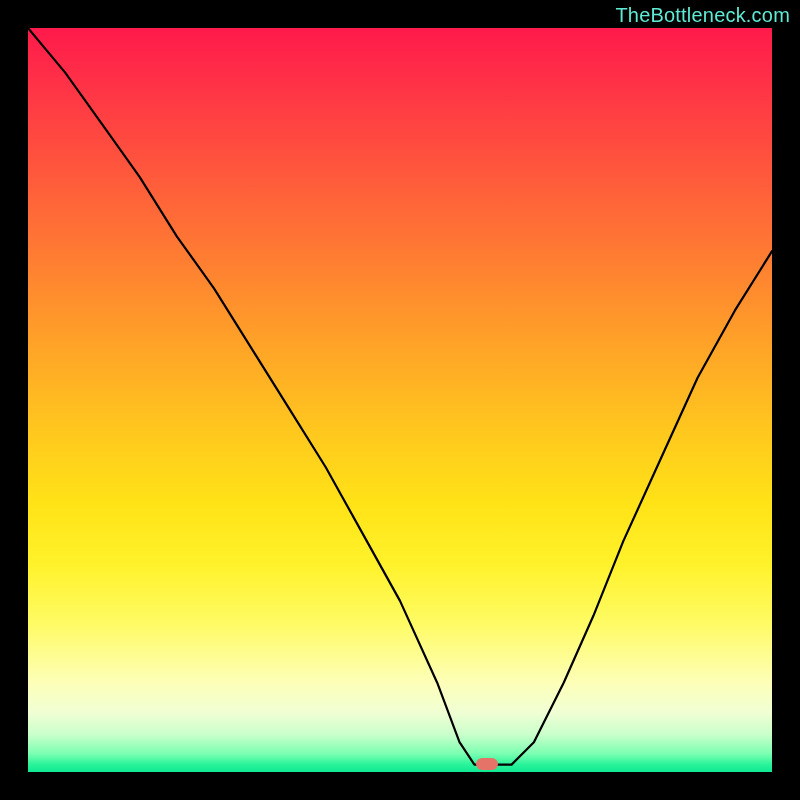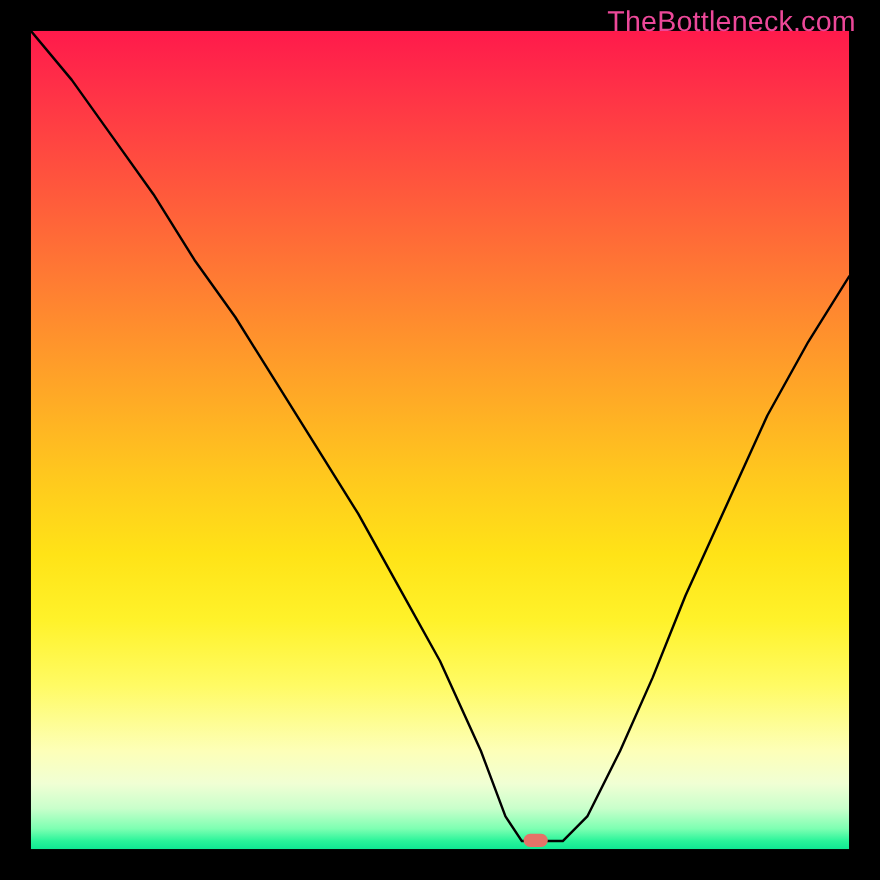--- a/index.html
+++ b/index.html
@@ -55,23 +55,23 @@
     width: 100%;
     height: 100%;
   }
   .marker {
     position: absolute;
     border-radius: 999px;
   }
   .attribution {
     position: absolute;
     top: 4px;
-    right: 22px;
-    color: #ec4899;
-    font-size: 26px;
+    right: 10px;
+    color: #5eead4;
+    font-size: 20px;
     letter-spacing: 0.2px;
     font-weight: 500;
   }
 </style>
 </head>
 <body>
 
 <div class="frame">
 
   <div class="plot-area">

